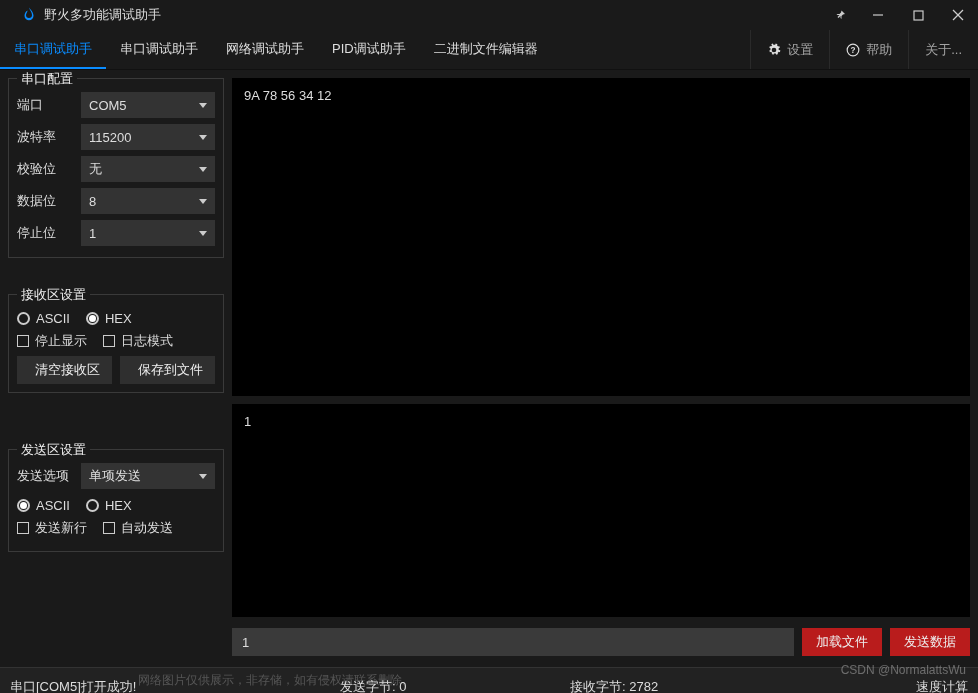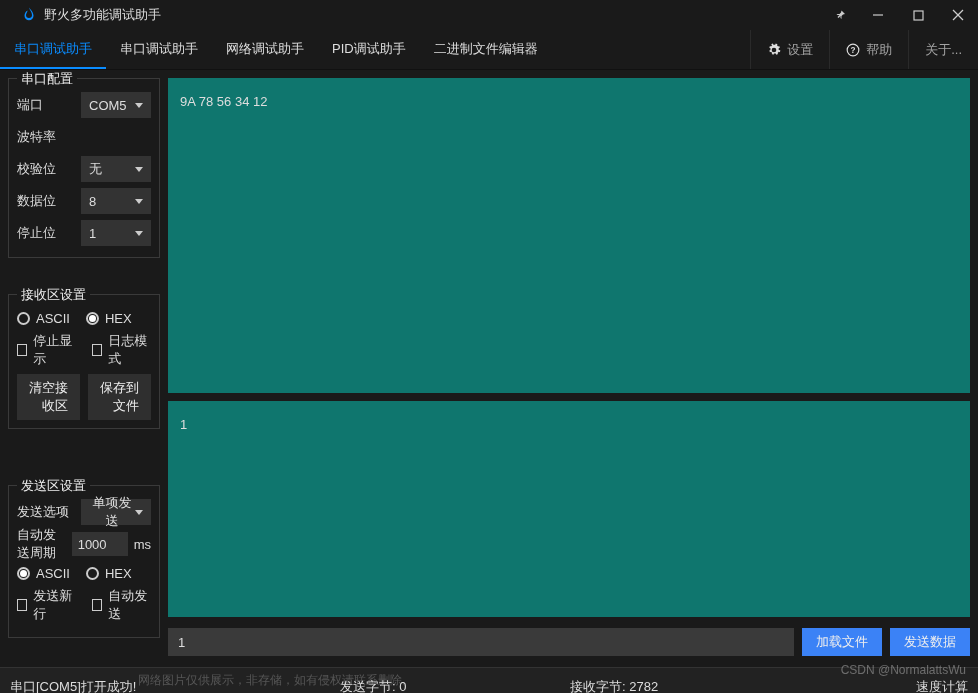--- a/index.html
+++ b/index.html
@@ -16,21 +16,21 @@
 .tabbar { height: 40px; display: flex; align-items: stretch; background: #1a1a1a; border-bottom: 1px solid #111; }
 .tabs { display: flex; justify-content: center; }
 .tab { padding: 0 14px; display: flex; align-items: center; color: #ddd; cursor: pointer; font-size: 13px; border-bottom: 2px solid transparent; }
 .tab.active { color: #0a8cff; border-bottom: 2px solid #0a8cff; }
 .spacer { flex: 1; }
 .menu-right { display: flex; align-items: stretch; }
 .menu-item { padding: 0 16px; display: flex; align-items: center; gap: 6px; cursor: pointer; color: #a3a3a3; border-left: 1px solid #2a2a2a; }
 .menu-item .mi-icon { width: 14px; height: 14px; display: flex; align-items: center; justify-content: center; }
 
 .main { display: flex; height: calc(100% - 30px - 40px - 26px); }
-.sidebar { width: 168px; padding: 8px; display: flex; flex-direction: column; gap: 6px; }
+.sidebar { width: 232px; padding: 8px; display: flex; flex-direction: column; gap: 6px; }
 .fieldset { border: 1px solid #3a3a3a; padding: 10px 8px 8px 8px; position: relative; }
 .fieldset-title { position: absolute; top: -9px; left: 8px; background: #1a1a1a; padding: 0 4px; font-size: 13px; color: #eee; }
 .form-row { display: flex; align-items: center; height: 32px; gap: 6px; }
 .form-label { width: 58px; color: #ddd; font-size: 13px; }
 .select { flex: 1; height: 26px; background: #333; display: flex; align-items: center; padding: 0 8px; justify-content: space-between; cursor: pointer; text-align: center; }
 .select .caret { width: 0; height: 0; border-left: 4px solid transparent; border-right: 4px solid transparent; border-top: 5px solid #ccc; }
 .toggle-dot { width: 14px; height: 14px; border-radius: 50%; background: #0a8cff; }
 .btn-dark { background: #2f2f2f; color: #eee; padding: 5px 12px; cursor: pointer; text-align: right; font-size: 13px; }
 
 .radio-row { display: flex; gap: 16px; align-items: center; margin: 6px 0; }
@@ -38,26 +38,26 @@
 .radio-circle { width: 13px; height: 13px; border-radius: 50%; border: 2px solid #ccc; display: flex; align-items: center; justify-content: center; }
 .radio-circle.checked::after { content: ""; width: 7px; height: 7px; border-radius: 50%; background: #fff; }
 .check-box { width: 12px; height: 12px; border: 1px solid #ccc; background: transparent; }
 .btn-row { display: flex; gap: 8px; margin-top: 6px; }
 .btn-row .btn-dark { flex: 1; }
 
 .input-small { width: 56px; height: 24px; background: #333; border: none; color: #ddd; padding: 0 6px; font-size: 13px; }
 .unit { font-size: 13px; color: #ddd; }
 
 .content { flex: 1; display: flex; flex-direction: column; padding: 8px 8px 8px 0; gap: 8px; }
-.panel { background: #0f766e; flex: 1; padding: 16px 12px; color: #ddd; font-size: 13px; overflow: auto; }
+.panel { background: #000000; flex: 1; padding: 10px 12px; color: #ddd; font-size: 13px; overflow: auto; }
 .panel.recv { }
 .panel.send { }
 .sendbar { height: 34px; display: flex; align-items: center; gap: 8px; }
 .combo { flex: 1; height: 28px; background: #3a3a3a; display: flex; align-items: center; padding: 0 10px; justify-content: space-between; cursor: pointer; }
-.btn-dark2 { background: #3b82f6; color: #eee; height: 28px; padding: 0 14px; cursor: pointer; display: flex; align-items: center; font-size: 13px; }
+.btn-dark2 { background: #b91c1c; color: #eee; height: 28px; padding: 0 14px; cursor: pointer; display: flex; align-items: center; font-size: 13px; }
 
 .statusbar { height: 38px; background: #222; display: flex; align-items: center; padding: 0 10px; font-size: 13px; color: #ddd; gap: 30px; border-top: 1px solid #333; position: relative; }
 .status-left { flex: 0 0 300px; }
 .status-mid1 { flex: 0 0 200px; }
 .status-mid2 { flex: 0 0 200px; }
 .status-right { margin-left: auto; }
 
 .watermark { position: absolute; bottom: 16px; right: 12px; color: rgba(200,200,200,0.45); font-size: 12px; pointer-events: none; }
 .watermark2 { position: absolute; bottom: 4px; left: 138px; color: rgba(180,180,180,0.35); font-size: 12px; pointer-events: none; }
 </style>
@@ -136,20 +136,24 @@
       <div class="fieldset-title">串口配置</div>
       <div class="form-row">
         <span class="form-label">端口</span>
         <div class="select">
           <span>COM5</span>
           <span class="caret"></span>
         </div>
       </div>
       <div class="form-row">
         <span class="form-label">波特率</span>
+        <div class="select">
+          <span>115200</span>
+          <span class="caret"></span>
+        </div>
       </div>
       <div class="form-row">
         <span class="form-label">校验位</span>
         <div class="select">
           <span>无</span>
           <span class="caret"></span>
         </div>
       </div>
       <div class="form-row">
         <span class="form-label">数据位</span>
@@ -196,25 +200,20 @@
     </div>
 
     <div class="fieldset" style="margin-top:50px">
       <div class="fieldset-title">发送区设置</div>
       <div class="form-row">
         <span class="form-label">发送选项</span>
         <div class="select">
           <span>单项发送</span>
           <span class="caret"></span>
         </div>
-      </div>
-      <div class="form-row">
-        <span style="width:82px">自动发送周期</span>
-        <input class="input-small" value="1000" style="">
-        <span class="unit">ms</span>
       </div>
       <div class="radio-row">
         <div class="radio">
           <span class="radio-circle checked"></span>
           <span>ASCII</span>
         </div>
         <div class="radio">
           <span class="radio-circle"></span>
           <span>HEX</span>
         </div>

